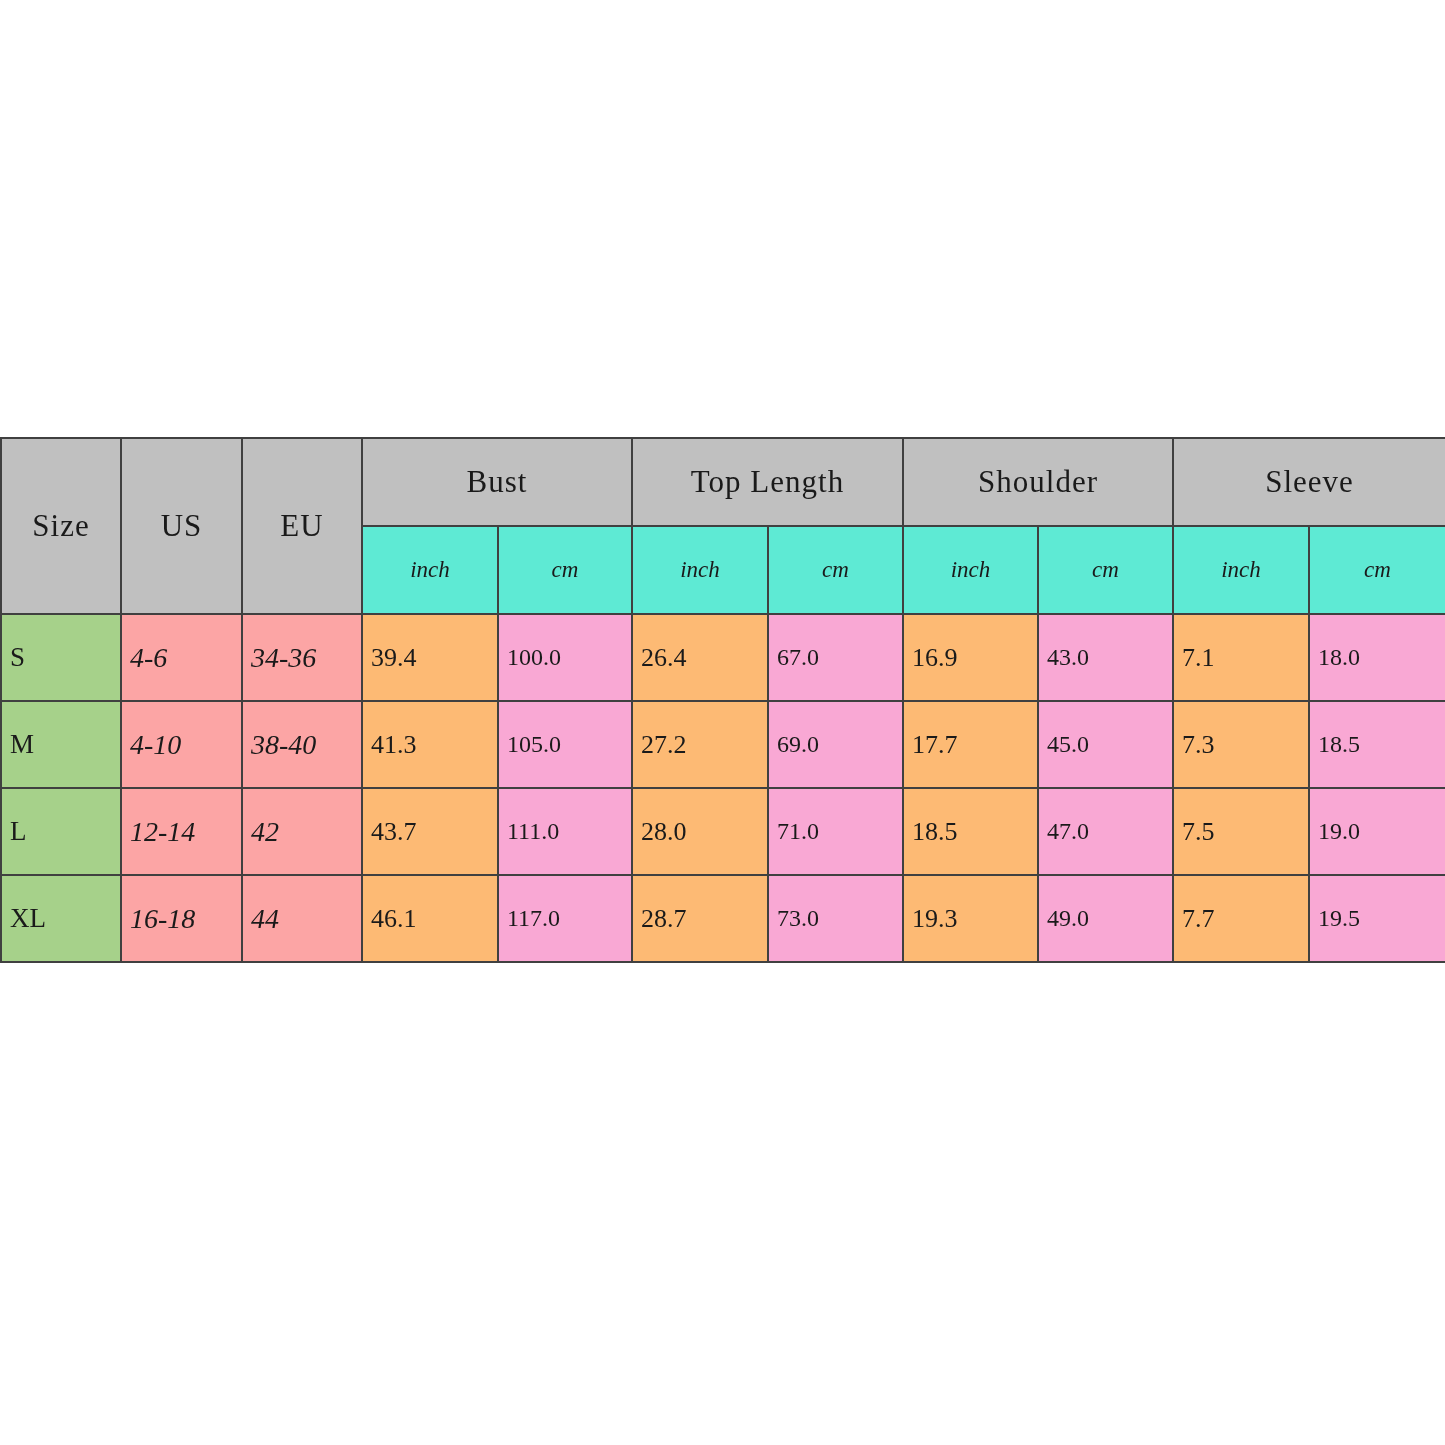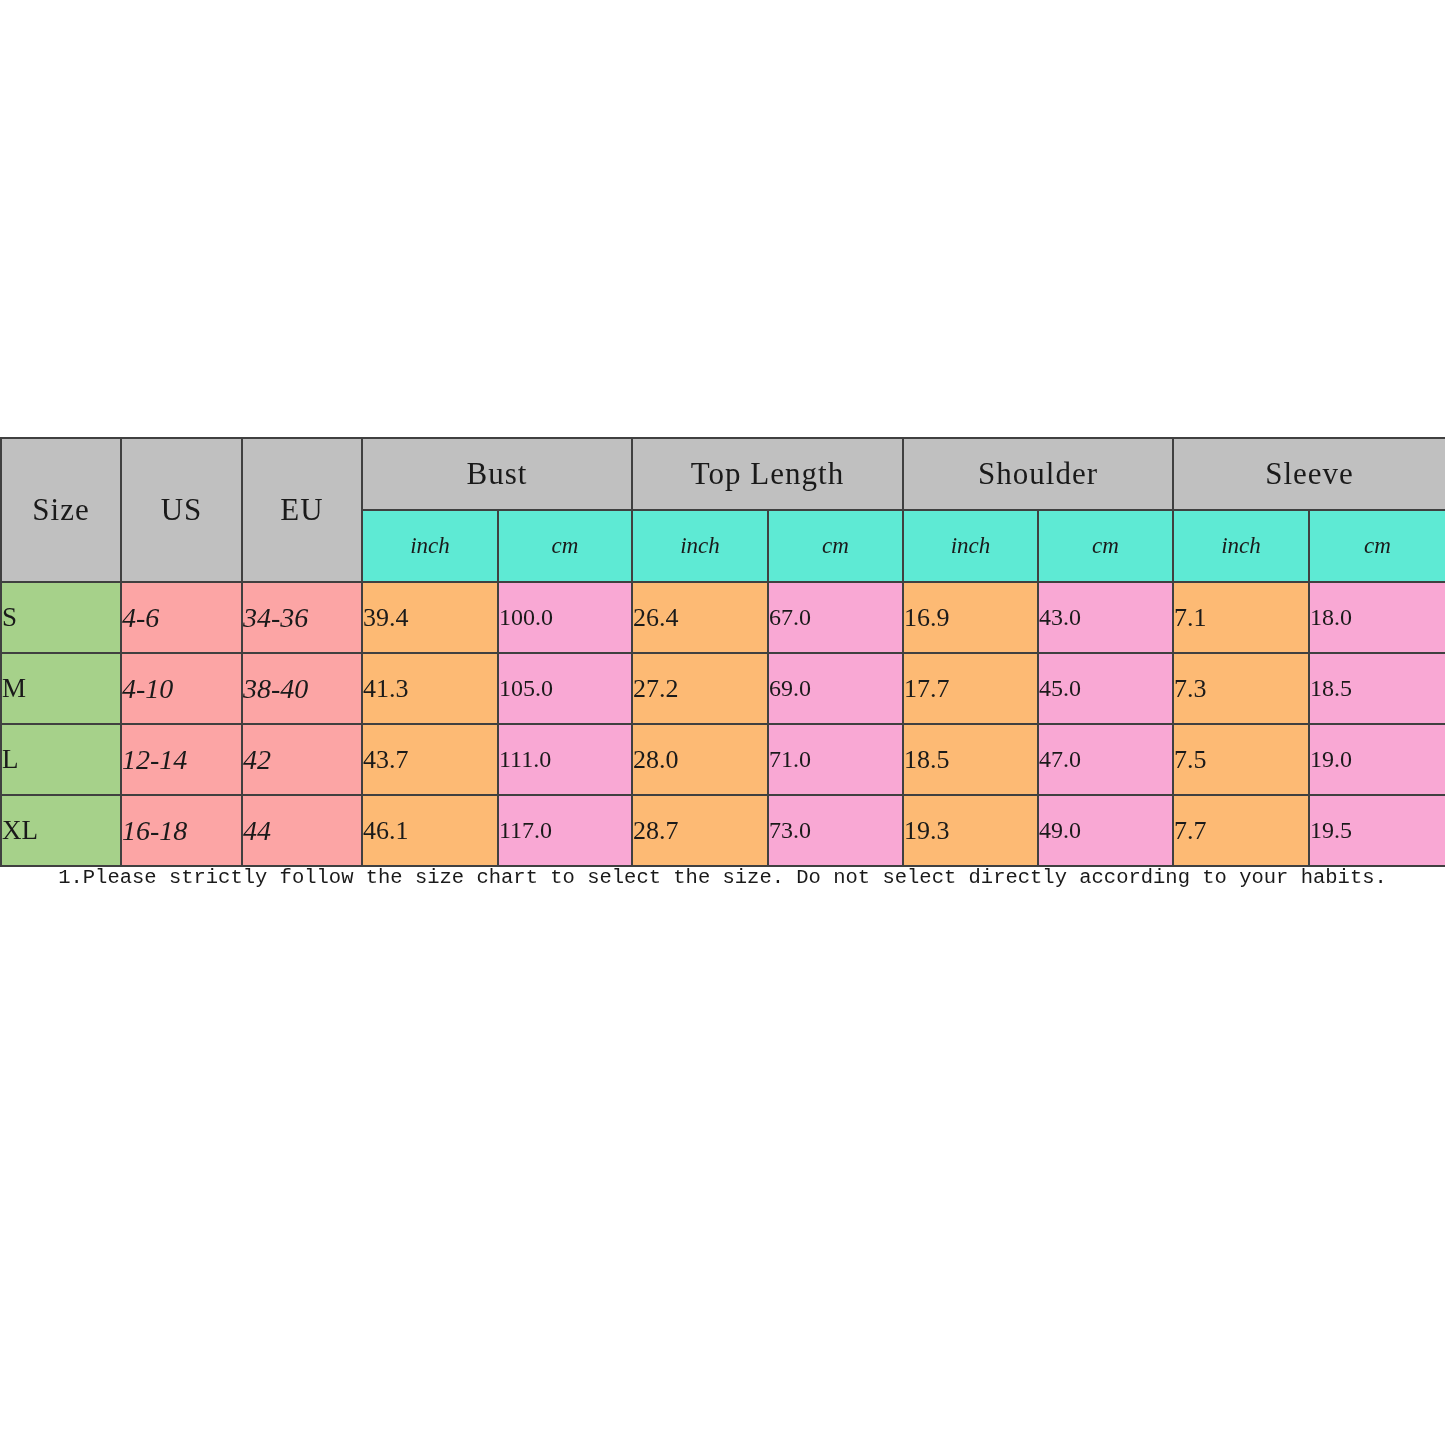--- a/index.html
+++ b/index.html
@@ -26,21 +26,21 @@
     width: 1445px;
     border-collapse: collapse;
     table-layout: fixed;
   }
 
   table.size-chart td,
   table.size-chart th {
     border: 2px solid #404040;
     vertical-align: middle;
     font-weight: normal;
-    padding: 0;
+    padding: 8px;
     color: #1a1a1a;
   }
 
   
   .hdr {
     background: #c0c0c0;
     font-family: "Liberation Serif", serif;
     font-size: 31px;
     letter-spacing: 1px;
   }
@@ -185,14 +185,13 @@
           <td class="c-inch">19.3</td>
           <td class="c-cm">49.0</td>
           <td class="c-inch">7.7</td>
           <td class="c-cm">19.5</td>
         </tr>
       </tbody>
   </table>
 </div>
 
 <div class="notes">
-  <div class="note-line note-1">1.Please strictly follow the size chart to select the size. Do not select directly according to your habits.</div>
 </div>
 
 </body></html>

